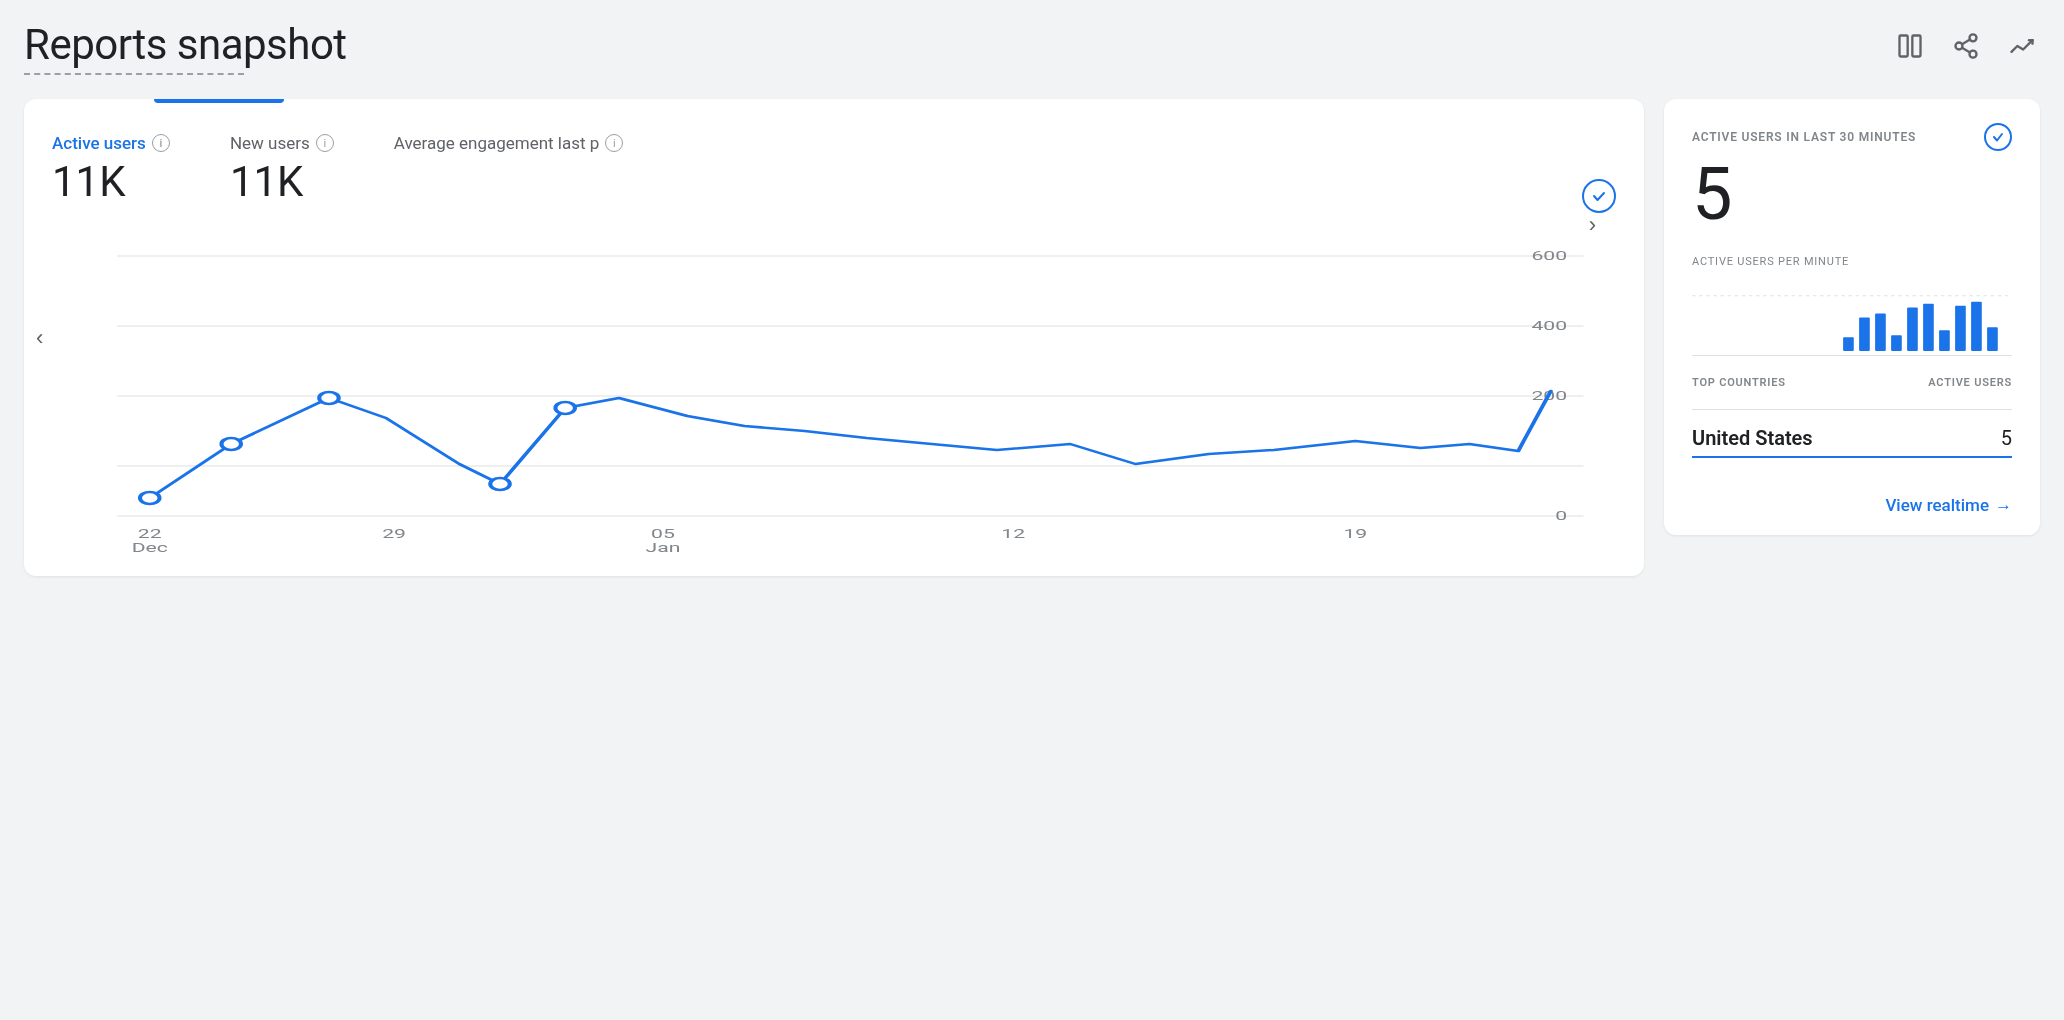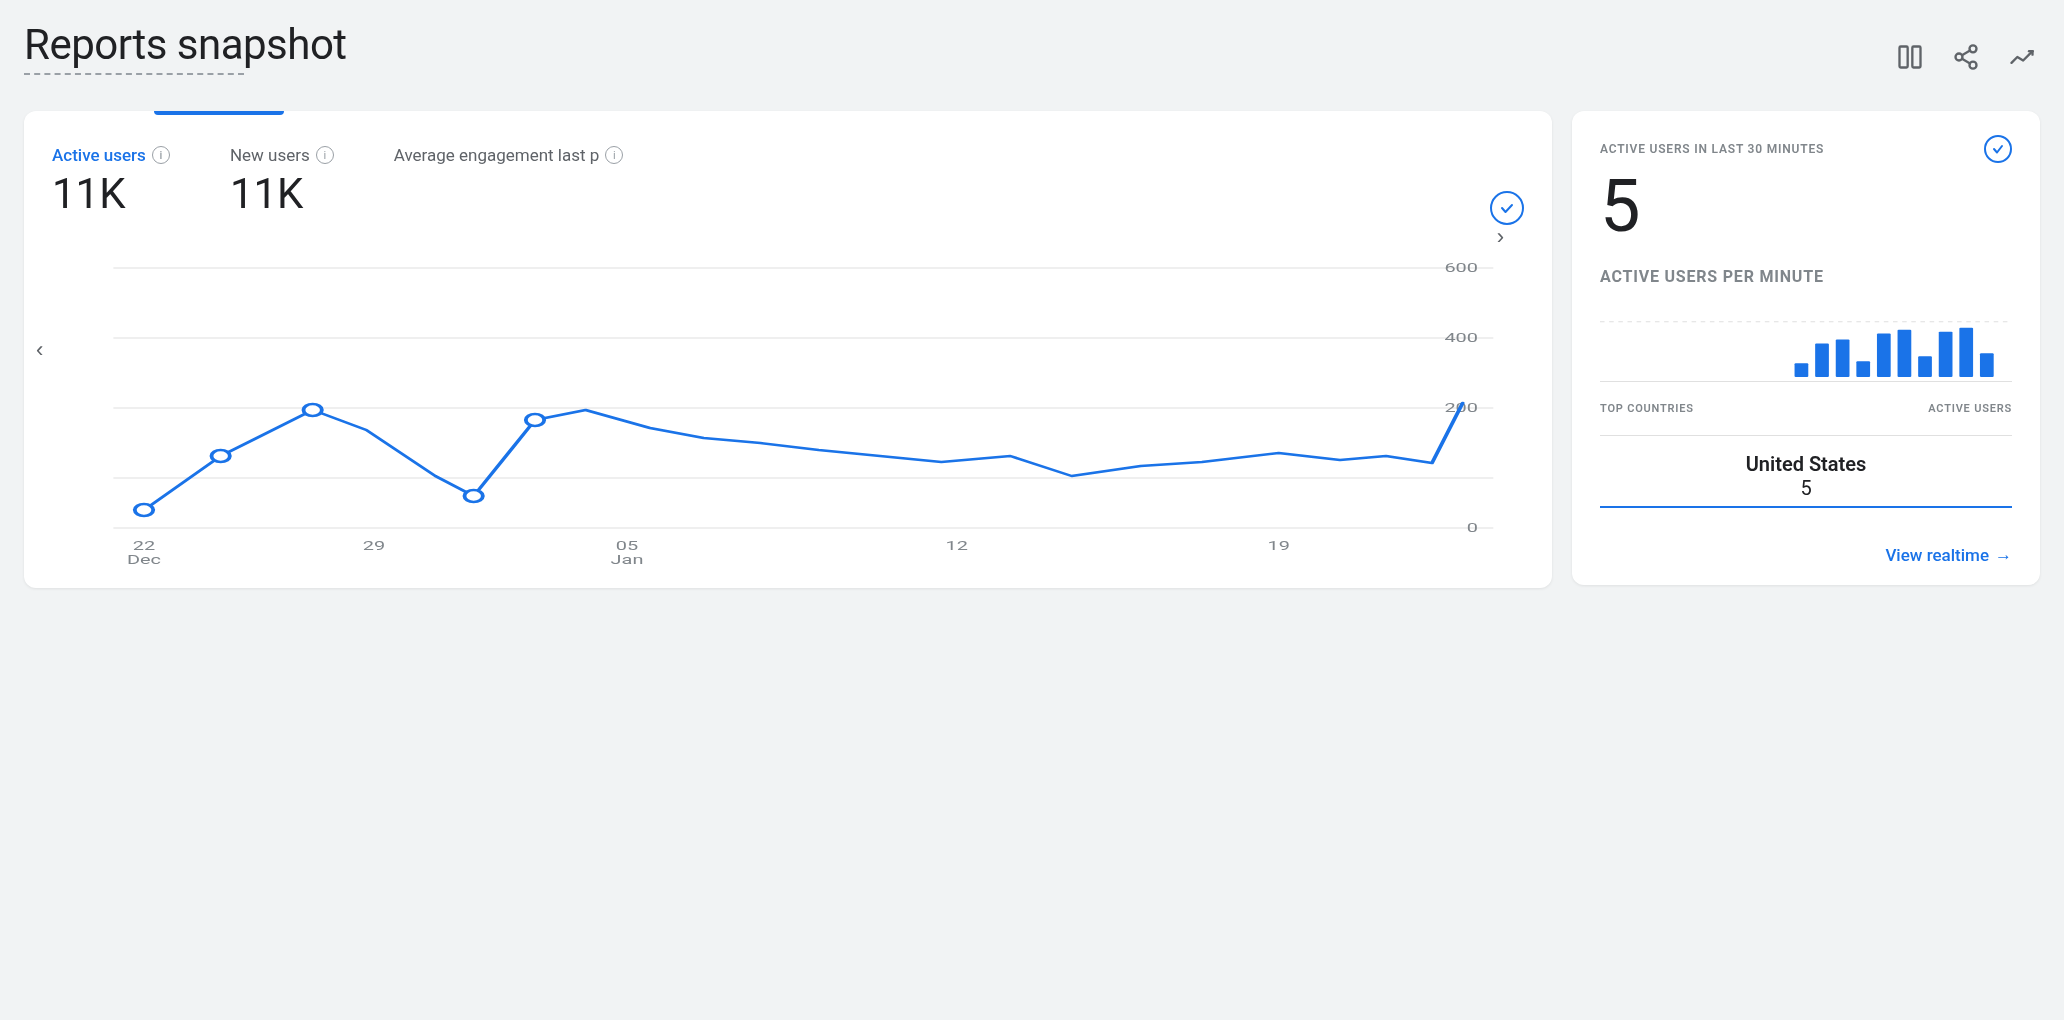--- a/index.html
+++ b/index.html
@@ -9,23 +9,23 @@
       min-height: 100vh;
       padding: 0;
     }
     .page-wrapper {
       background: #f1f3f4;
       padding: 20px 24px;
       min-height: 100vh;
     }
     .header {
       display: flex;
-      align-items: flex-end;
+      align-items: flex-start;
       justify-content: space-between;
-      margin-bottom: 36px;
+      margin-bottom: 24px;
     }
     .header-title-block {
       display: flex;
       flex-direction: column;
     }
     .header-title {
       font-size: 42px;
       font-weight: 400;
       color: #202124;
       letter-spacing: -0.5px;
@@ -155,21 +155,21 @@
       height: 340px;
     }
     .chart-svg {
       width: 100%;
       height: 100%;
     }
     
     .right-card {
       background: #fff;
       border-radius: 12px;
-      width: 468px;
+      width: 376px;
       flex-shrink: 0;
       padding: 24px 28px 20px 28px;
       box-shadow: 0 1px 3px rgba(0,0,0,0.08);
       display: flex;
       flex-direction: column;
     }
     .realtime-header {
       display: flex;
       align-items: center;
       justify-content: space-between;
@@ -183,26 +183,26 @@
       text-transform: uppercase;
     }
     .active-users-count {
       font-size: 72px;
       font-weight: 400;
       color: #202124;
       line-height: 1;
       margin-bottom: 24px;
     }
     .per-minute-title {
-      font-size: 16px;
-      font-weight: 700;
+      font-size: 11px;
+      font-weight: 400;
       color: #80868b;
       letter-spacing: 0.8px;
       text-transform: uppercase;
-      margin-bottom: 16px;
+      margin-bottom: 8px;
     }
     .bar-chart-area {
       height: 80px;
       position: relative;
       margin-bottom: 20px;
       border-bottom: 1px solid #e0e0e0;
     }
     .bar-chart-svg {
       width: 100%;
       height: 100%;
@@ -220,21 +220,20 @@
       color: #80868b;
       letter-spacing: 0.8px;
       text-transform: uppercase;
     }
     .country-row {
       display: flex;
       align-items: center;
       justify-content: space-between;
       padding: 12px 0 6px 0;
       border-bottom: 2px solid #1a73e8;
-      flex-direction: column;
     }
     .country-name {
       font-size: 20px;
       font-weight: 600;
       color: #202124;
     }
     .country-count {
       font-size: 20px;
       font-weight: 400;
       color: #202124;

